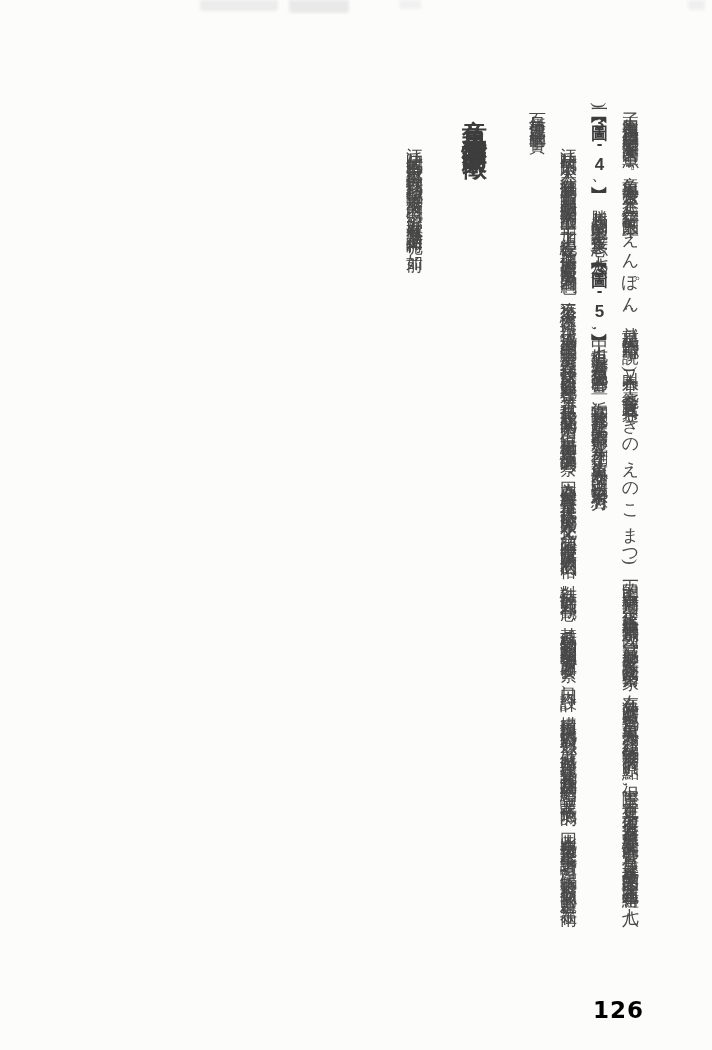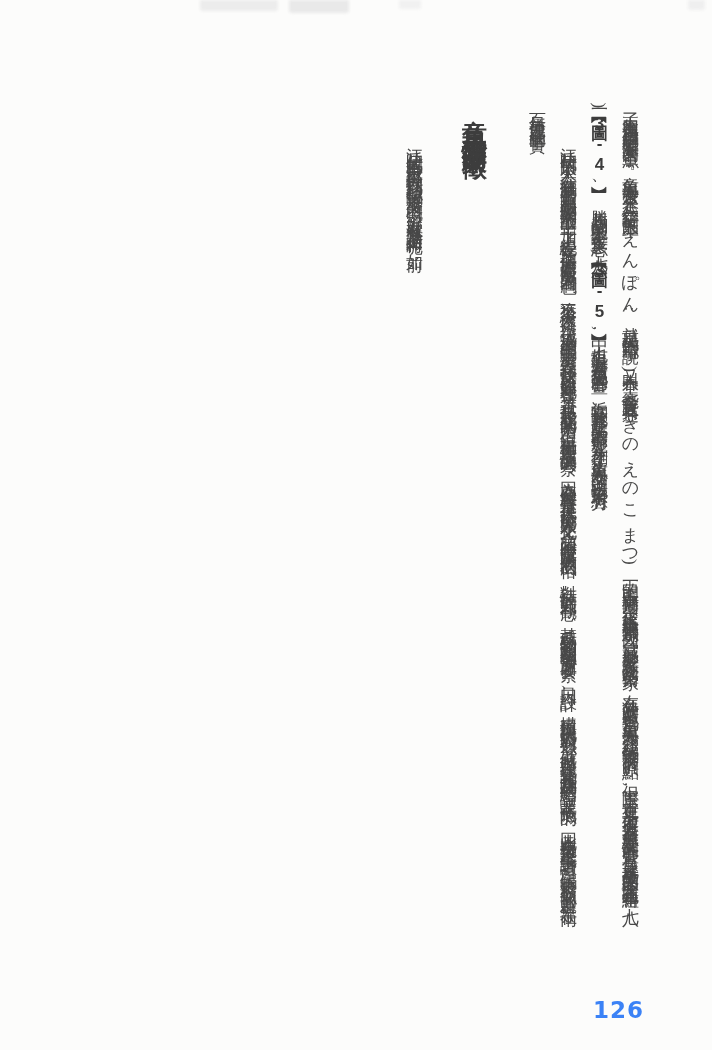--- a/index.html
+++ b/index.html
@@ -74,21 +74,21 @@
     font-family: "Liberation Sans", "DejaVu Sans", sans-serif;
   }
   .page-number {
     position: absolute;
     right: 68px;
     bottom: 27px;
     font-family: "DejaVu Sans", "Liberation Sans", sans-serif;
     font-weight: bold;
     font-size: 23px;
     letter-spacing: 1px;
-    color: #3b82f6;
+    color: #000000;
   }
 </style>
 </head>
 <body>
 
 <div class="scan-page">
 
   <div class="smudge s1"></div>
   <div class="smudge s2"></div>
   <div class="smudge s3"></div>

